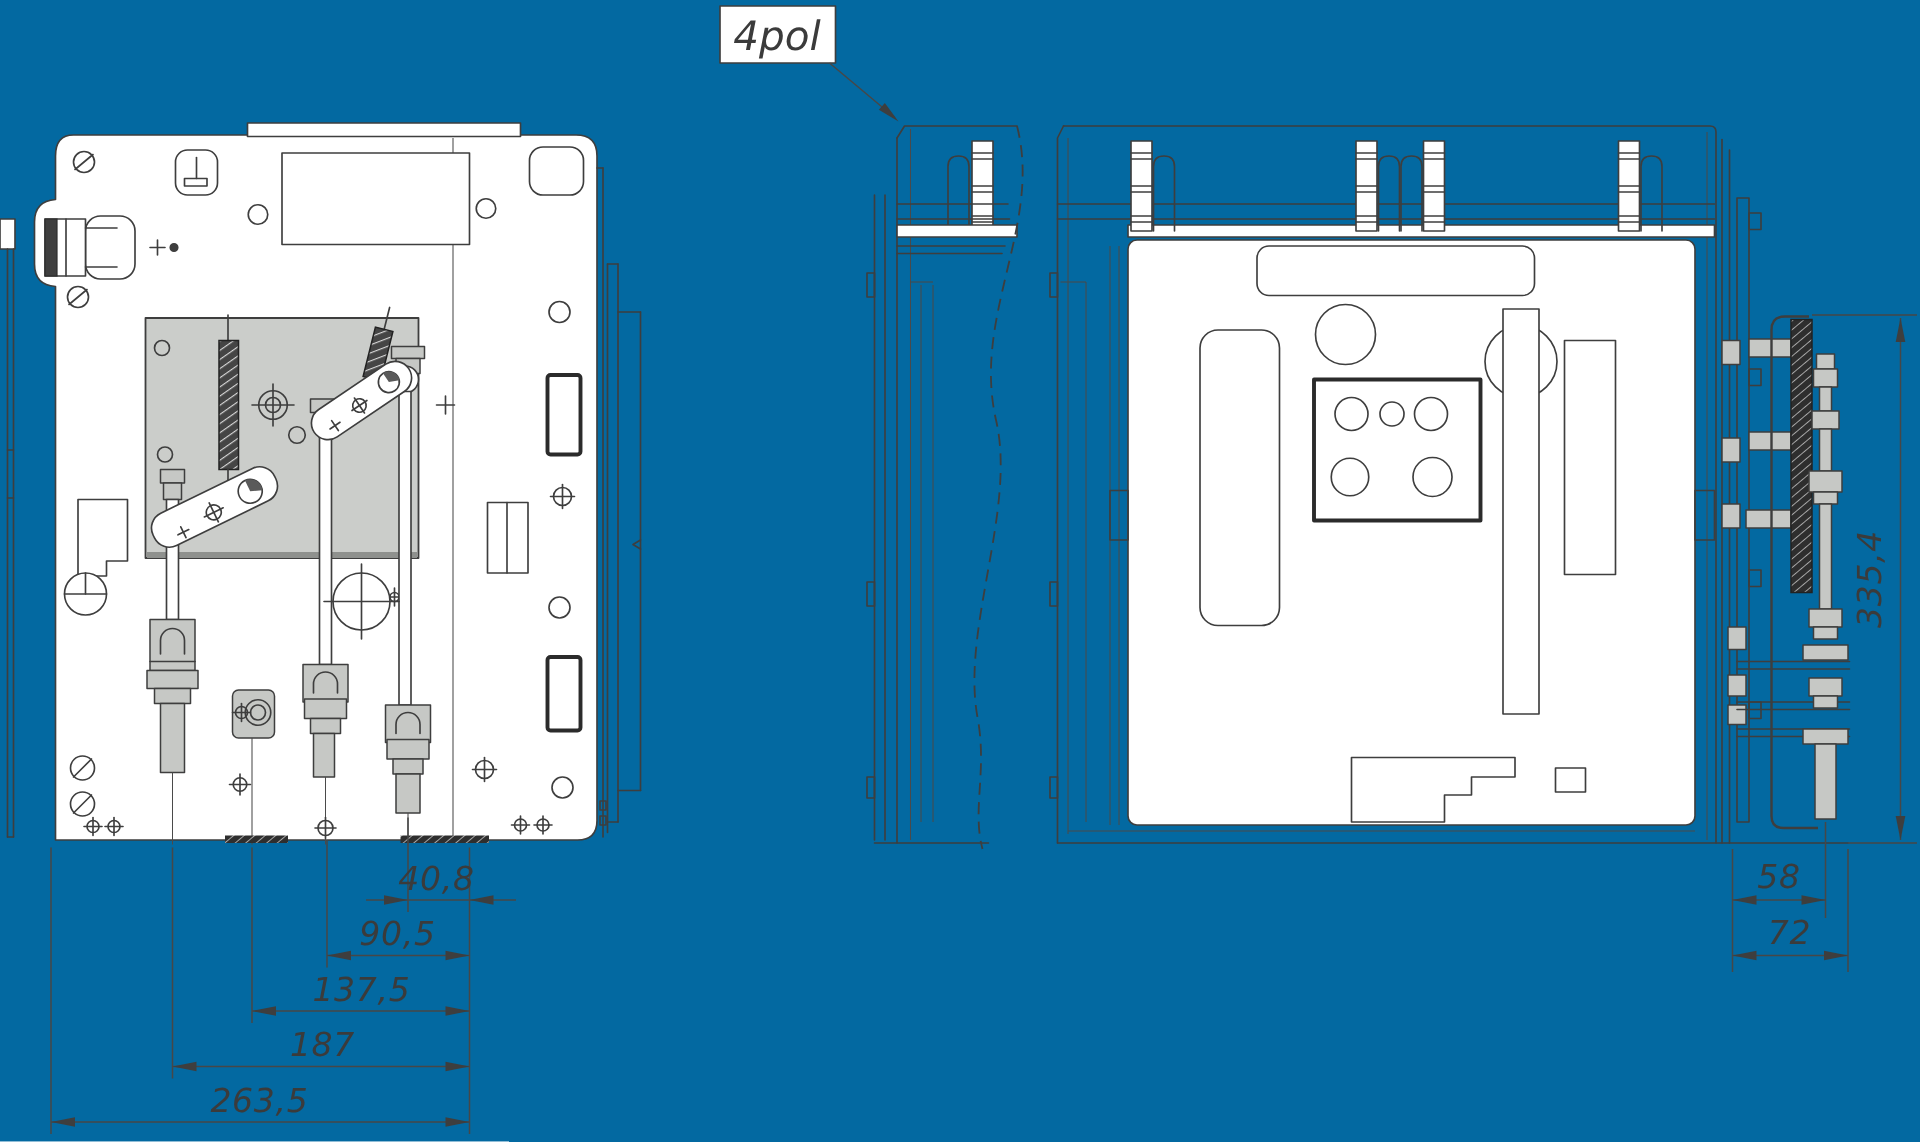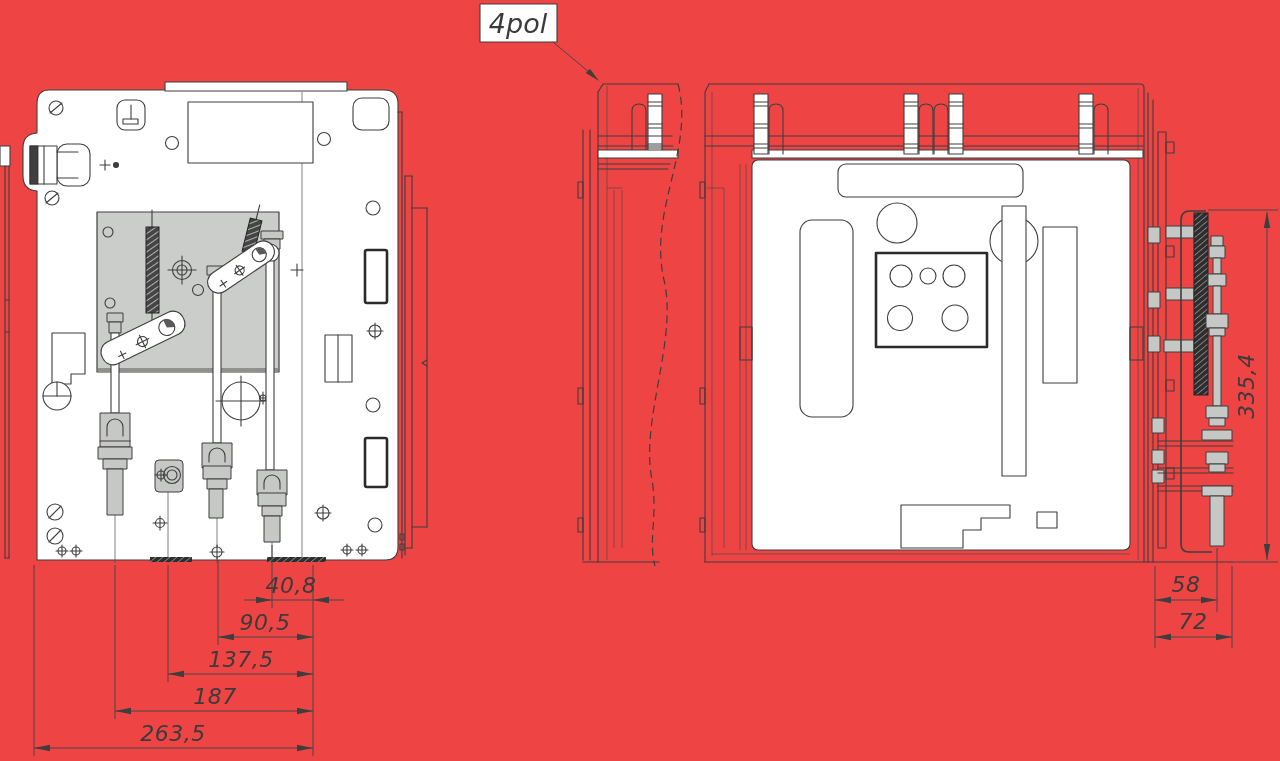--- a/index.html
+++ b/index.html
@@ -1,16 +1,16 @@
 <!DOCTYPE html>
 <html><head>
 <meta charset="utf-8">
 <style>
   html,body{margin:0;padding:0;background:#ffffff;}
-  .canvas{width:1280px;height:761px;background:#ef4444;position:relative;overflow:hidden;}
+  .canvas{width:1280px;height:761px;background:#0369a1;position:relative;overflow:hidden;}
   svg{display:block;}
   .ln{fill:none;stroke:#3e3e3e;stroke-width:1.1;stroke-linejoin:round;stroke-linecap:round;}
   .ln2{fill:none;stroke:#3e3e3e;stroke-width:1.6;stroke-linejoin:round;}
   .thin{fill:none;stroke:#4a4a4a;stroke-width:0.7;}
   .wfill{fill:#ffffff;stroke:#3e3e3e;stroke-width:1.1;stroke-linejoin:round;}
   .gfill{fill:#c6c8c5;stroke:#3e3e3e;stroke-width:1;stroke-linejoin:round;}
   .pfill{fill:#cbcdca;stroke:#3e3e3e;stroke-width:1.2;stroke-linejoin:round;}
   .dkfill{fill:#3f3f3f;stroke:#2e2e2e;stroke-width:0.8;}
   .bold{fill:none;stroke:#2b2b2b;stroke-width:2.6;stroke-linejoin:round;}
   .dim{fill:none;stroke:#474747;stroke-width:1;}

